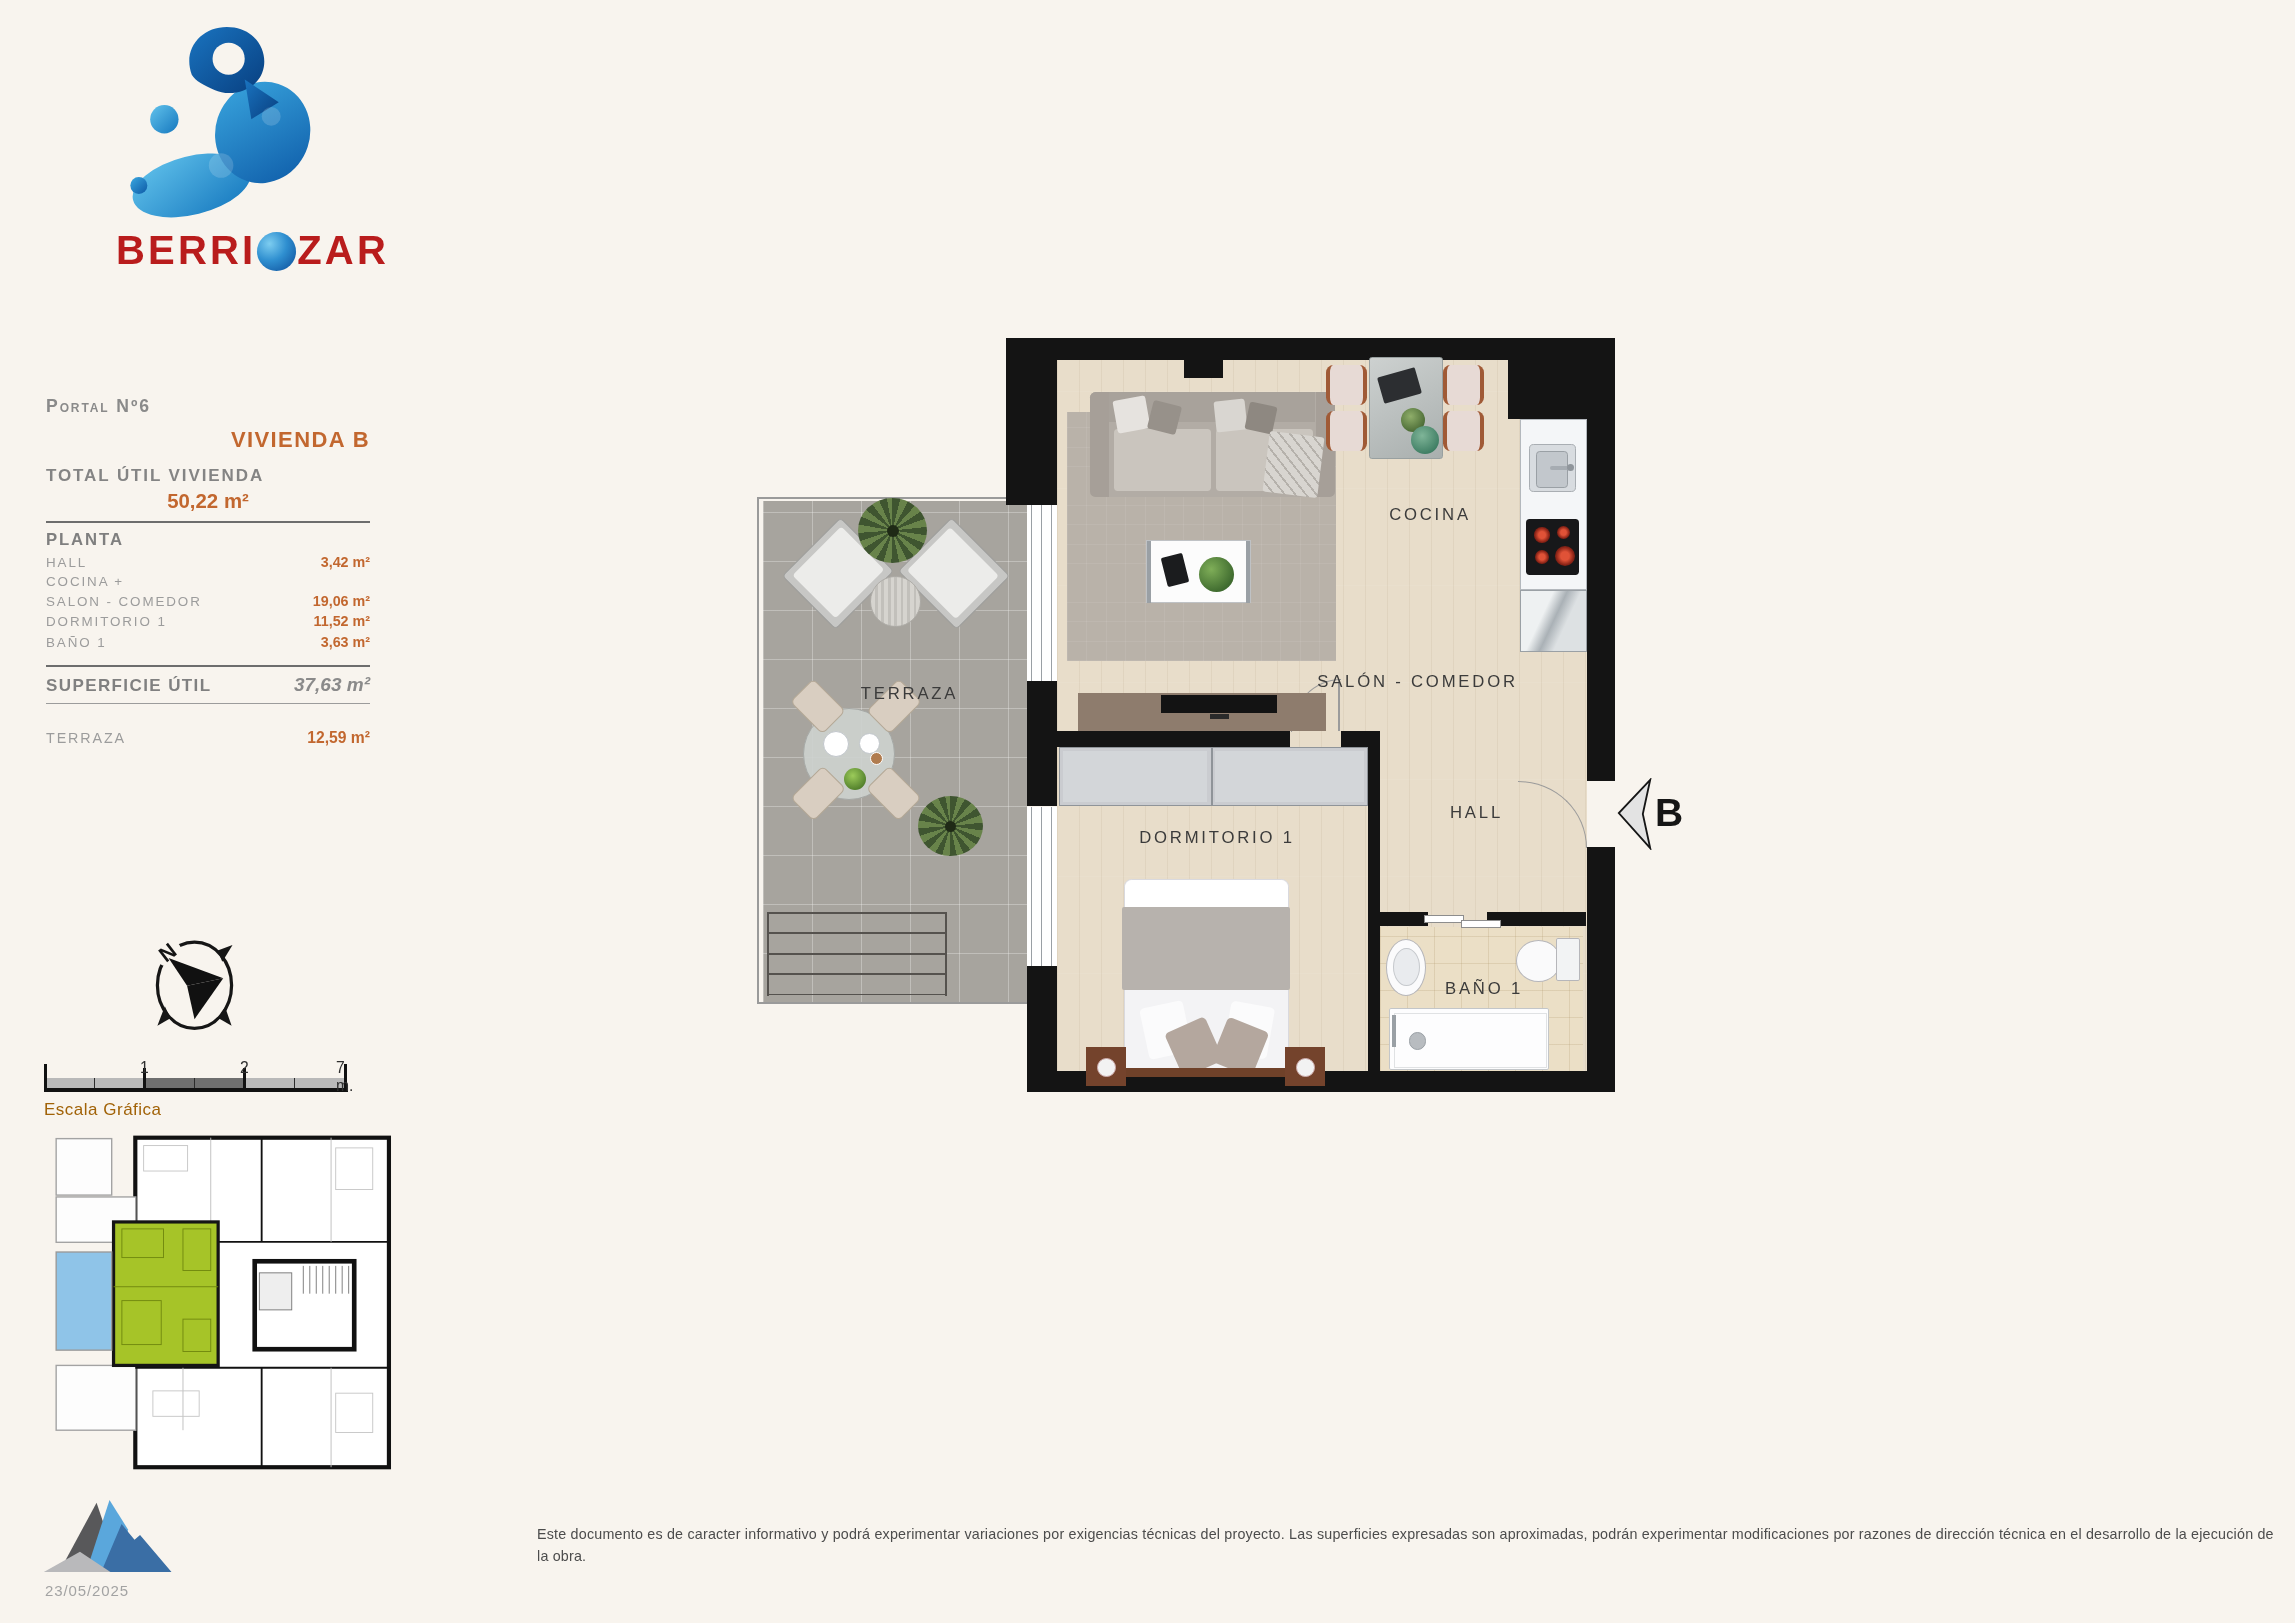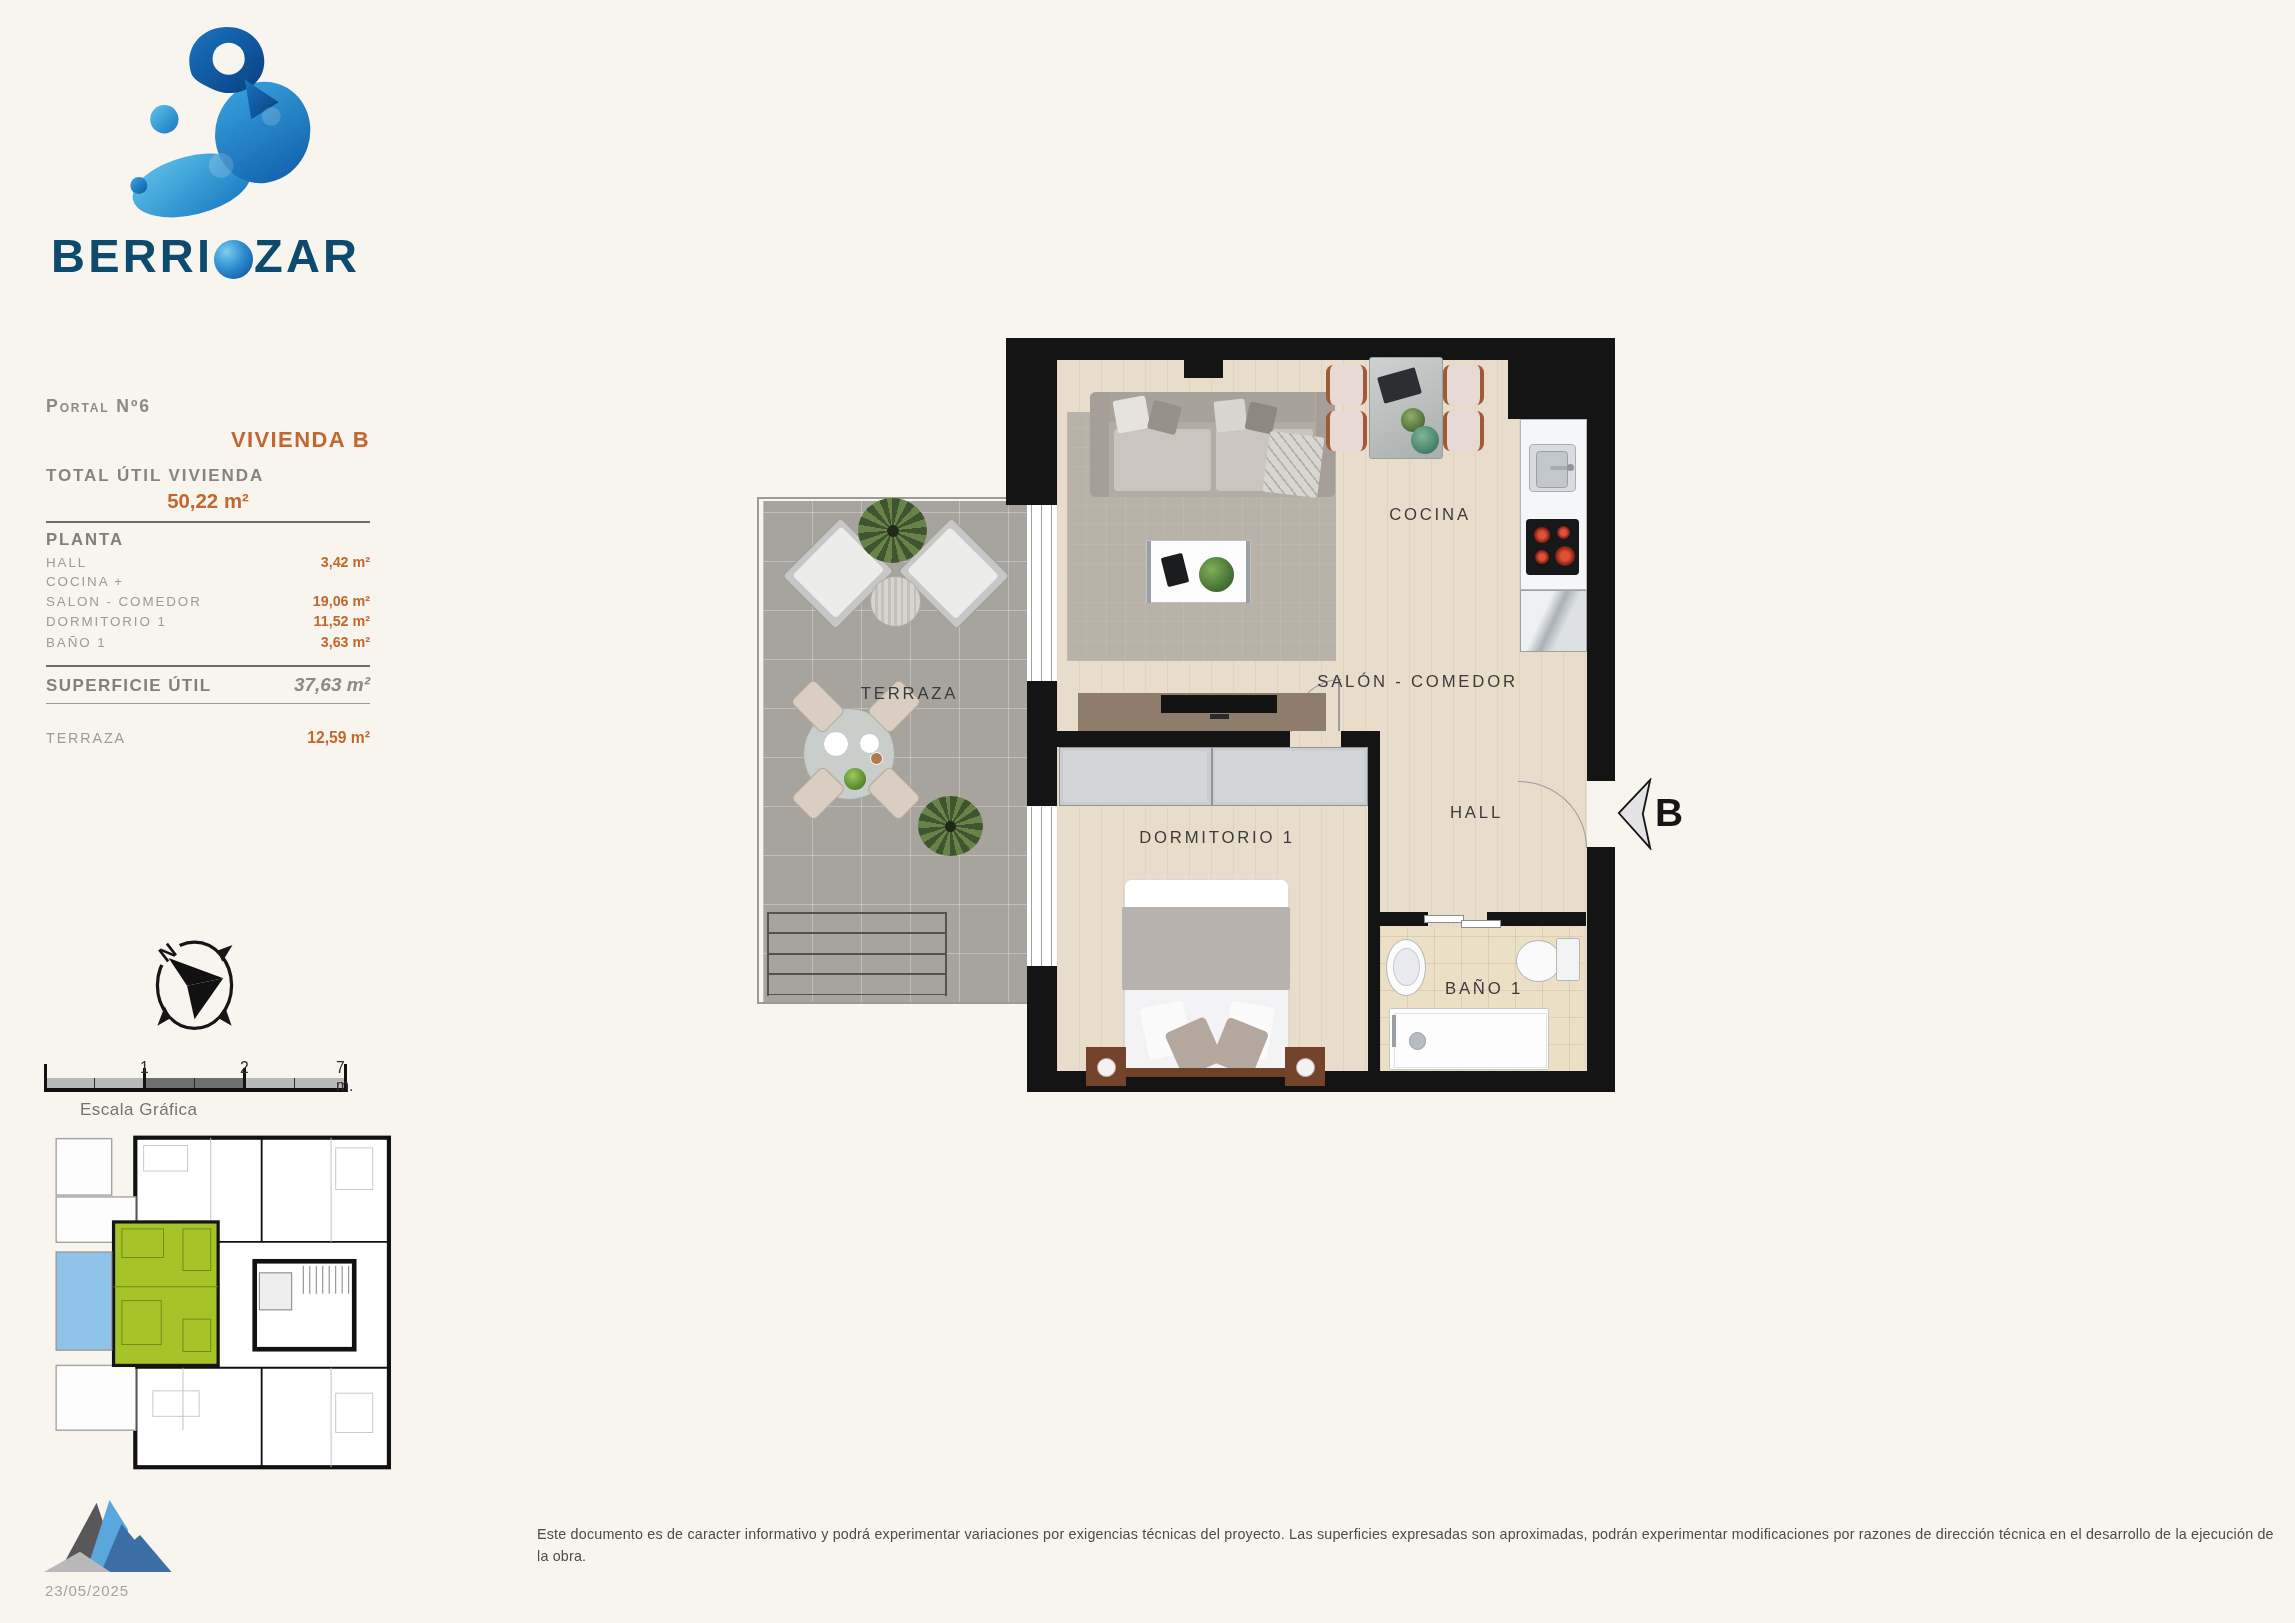--- a/index.html
+++ b/index.html
@@ -3,21 +3,21 @@
 <meta charset="utf-8">
 <style>
   html,body{margin:0;padding:0;}
   body{background:#f8f4ee;font-family:"Liberation Sans",sans-serif;}
   .page{position:relative;width:2295px;height:1623px;background:#f8f4ee;overflow:hidden;}
   .abs{position:absolute;}
   .wall{position:absolute;background:#141414;}
   .plabel{position:absolute;color:#3b3b3b;font-size:16.7px;letter-spacing:2.8px;text-align:center;white-space:nowrap;}
 
   
-  .brand-text1{position:absolute;left:51px;top:228px;width:338px;text-align:left;font-size:47px;font-weight:bold;letter-spacing:3.2px;color:#0c4a6e;}
+  .brand-text1{position:absolute;left:51px;top:228px;width:338px;text-align:right;font-size:40px;font-weight:bold;letter-spacing:3.2px;color:#b91c1c;}
   .logo-ball{display:inline-block;width:39px;height:39px;border-radius:50%;vertical-align:-7.4px;
     background:radial-gradient(circle at 32% 30%,#7dcdf0,#2f8fd0 45%,#0d4f9b 95%);margin:0 0.9px;}
   .brand-text2{position:absolute;left:51px;top:271px;width:338px;text-align:center;font-size:45px;font-weight:bold;letter-spacing:2.3px;
     background:linear-gradient(90deg,#49c2ea,#2f9fd8 40%,#1b5fae);-webkit-background-clip:text;background-clip:text;color:transparent;-webkit-text-fill-color:transparent;}
 
   
   .info{position:absolute;left:46px;top:396px;width:324px;}
   .portal{font-variant:small-caps;font-weight:bold;font-size:17.6px;color:#8a8a8a;letter-spacing:1.9px;}
   .vivienda{margin-top:10.2px;text-align:right;font-size:22px;font-weight:bold;color:#c2672f;letter-spacing:1.4px;}
   .tlabel{margin-top:13px;font-size:17px;font-weight:bold;color:#848484;letter-spacing:1.9px;}
@@ -32,21 +32,21 @@
   .supval{font-size:19px;font-weight:bold;color:#8a8a8a;font-style:italic;}
 
   
   .scale{position:absolute;left:44px;top:1064px;width:315px;height:60px;}
   .sc-seg{position:absolute;top:14px;height:10.2px;}
   .sc-tickend{position:absolute;top:0;width:3.2px;height:24px;background:#111;}
   .sc-tickm{position:absolute;top:3.7px;width:2.8px;height:20.4px;background:#111;}
   .sc-tickh{position:absolute;top:14px;width:1.4px;height:10.2px;background:#2b2b2b;}
   .sc-base{position:absolute;top:24px;left:0;width:304px;height:4.2px;background:#111;}
   .sc-lab{position:absolute;top:-4.6px;font-size:15.7px;color:#2e2e2e;}
-  .sc-cap{position:absolute;top:36px;left:0;font-size:17px;color:#737373;letter-spacing:0.5px;margin-left:36px;}
+  .sc-cap{position:absolute;top:36px;left:0;font-size:17px;color:#a16207;letter-spacing:0.5px;}
 
   
   .plan{position:absolute;left:754px;top:338px;width:925px;height:782px;}
   .wood{background:#e8ddca;background-image:
       repeating-linear-gradient(90deg,rgba(125,98,62,0.08) 0 0.9px,transparent 0.9px 22px),
       repeating-linear-gradient(0deg,rgba(255,255,255,0.06) 0 0.9px,transparent 0.9px 97px);}
   .bathtile{background:#ebdfc6;background-image:
       repeating-linear-gradient(90deg,rgba(170,145,100,0.22) 0 0.9px,transparent 0.9px 27px),
       repeating-linear-gradient(0deg,rgba(170,145,100,0.22) 0 0.9px,transparent 0.9px 27px);}
   .ttile{background:#a7a49e;background-image:

